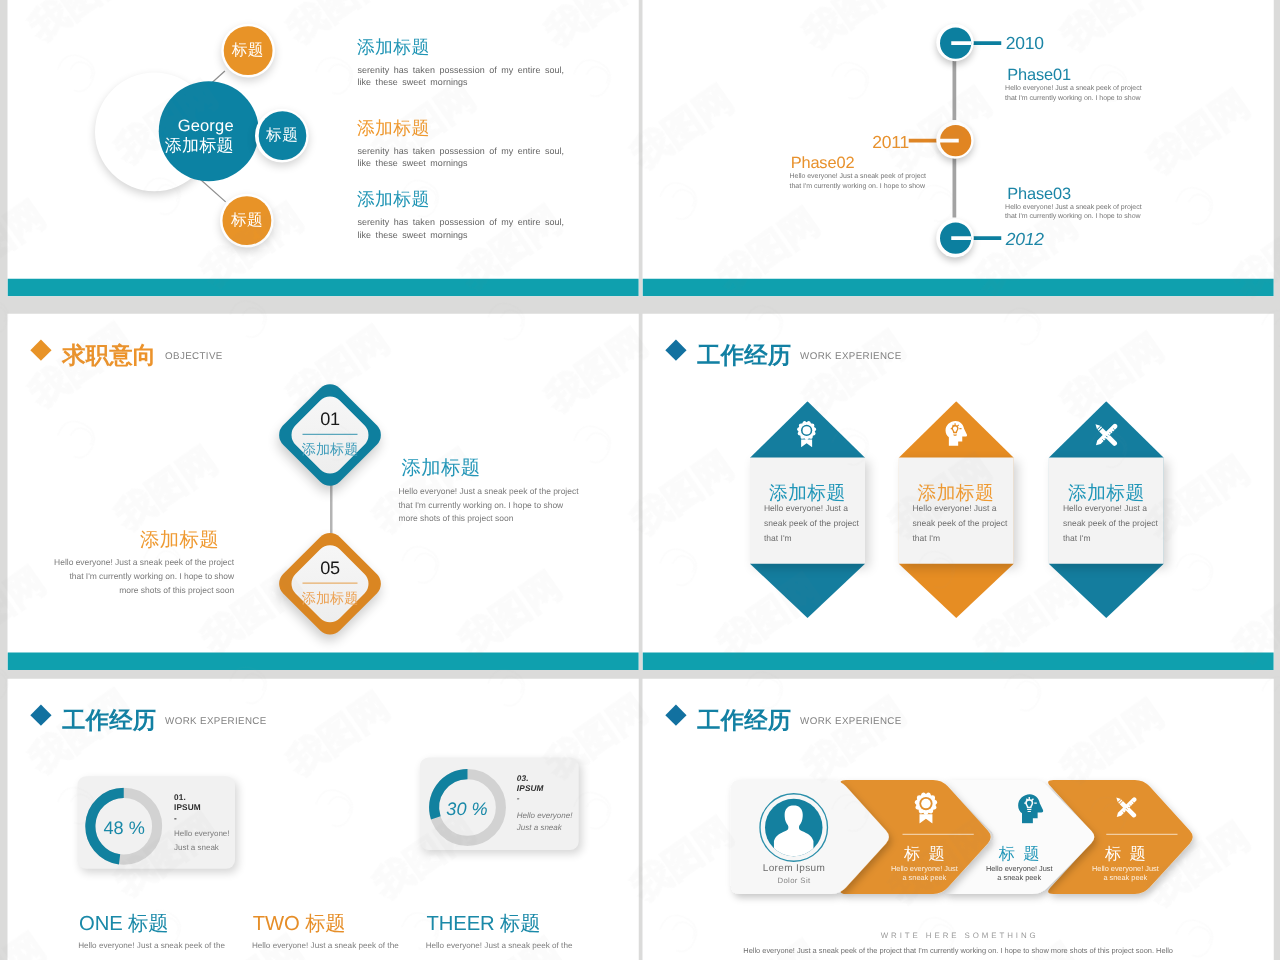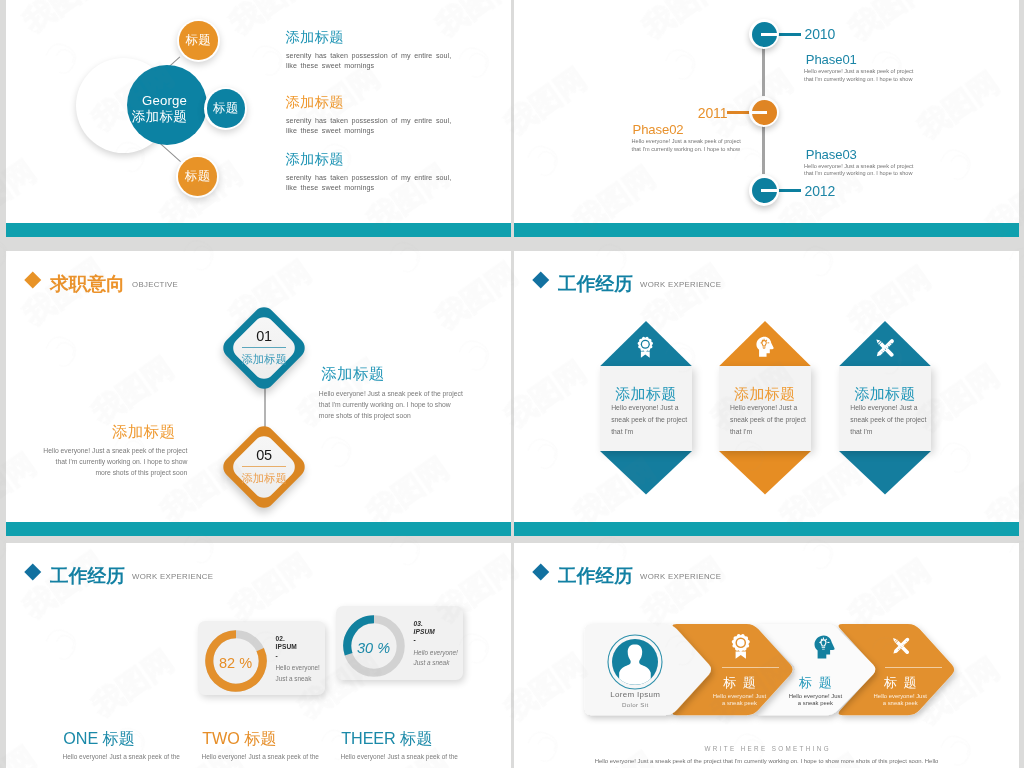--- a/index.html
+++ b/index.html
@@ -144,21 +144,21 @@
   <div class="tl-dot" style="left:237.6px;top:146.8px;width:25px;height:25px;background:#e18522;"></div>
   <div style="position:absolute;left:237.2px;top:157.8px;width:16.2px;height:3.4px;background:#fff;"></div>
   <div class="tl-year" style="left:183.8px;top:151.9px;color:#e8912c;">2011</div>
   <div class="tl-ph" style="left:118.5px;top:169.4px;color:#e8912c;">Phase02</div>
   <div class="tl-body" style="left:117.6px;top:185.3px;">Hello everyone! Just a sneak peek of project that I'm currently working on. I hope to show</div>
 
   <div class="tl-stub" style="left:261.6px;top:236.1px;width:25.2px;background:#0c7f9f;"></div>
   <div class="tl-node" style="left:234.9px;top:222.4px;width:30.4px;height:30.4px;"></div>
   <div class="tl-dot" style="left:237.6px;top:225.1px;width:25px;height:25px;background:#0c7f9f;"></div>
   <div style="position:absolute;left:246.6px;top:236.1px;width:16.2px;height:3.4px;background:#fff;"></div>
-  <div class="tl-year" style="left:290.5px;top:230.4px;color:#1b85a6;">2012</div>
+  <div class="tl-year" style="left:290.5px;top:230.4px;color:#1b85a6;font-style:italic;">2012</div>
   <div class="tl-ph" style="left:291.8px;top:193.8px;color:#1b85a6;">Phase03</div>
   <div class="tl-body" style="left:290.1px;top:209.8px;">Hello everyone! Just a sneak peek of project that I'm currently working on. I hope to show</div>
 
   <div class="tealbar"></div>
 </div>
 
 <div class="slide" id="s3">
   <div class="dia" style="left:20.9px;top:22.7px;width:11.5px;height:11.5px;background:#e89327;"></div>
   <div class="sec-cn" style="left:43.9px;top:20.2px;color:#ec932b;">求职意向</div>
   <div class="sec-en" style="left:126.1px;top:28.7px;">OBJECTIVE</div>
@@ -276,37 +276,37 @@
   </div>
 
   <div class="tealbar"></div>
 </div>
 
 <div class="slide" id="s5">
   <div class="dia" style="left:20.9px;top:22.7px;width:11.5px;height:11.5px;background:#1271a0;"></div>
   <div class="sec-cn" style="left:43.9px;top:20.2px;color:#1280a3;">工作经历</div>
   <div class="sec-en" style="left:126.1px;top:28.7px;">WORK EXPERIENCE</div>
 
-
-  <div class="card5" style="left:191.9px;top:78.2px;width:126.7px;height:73.6px;">
+  <div class="card5" style="left:55.6px;top:78.2px;width:126.7px;height:73.6px;">
     <svg width="62" height="62" viewBox="0 0 62 62" style="position:absolute;left:6.7px;top:9px;">
       <circle cx="31" cy="31" r="26.7" fill="none" stroke="#d2d2d2" stroke-width="8.1"></circle>
-      <path d="M 31.00 4.30 A 26.70 26.70 0 1 0 55.16 19.63" fill="none" stroke="#e3902c" stroke-width="8.1" stroke-linecap="butt"></path>
-    </svg>
-    <div class="pct" style="left:6.7px;top:34px;width:62px;color:#e68e28;">82 %</div>
+      <path d="M 31.00 4.30 A 26.70 26.70 0 0 0 27.65 57.49" fill="none" stroke="#11819f" stroke-width="8.1" stroke-linecap="butt"></path>
+    </svg>
+    <div class="pct" style="left:6.7px;top:34px;width:62px;color:#1a89a8;">48 %</div>
     <div class="c5num" style="left:77.6px;top:13.5px;">
-      <div>02.</div>
+      <div>01.</div>
       <div>IPSUM</div>
       <div>-</div>
     </div>
     <div class="c5txt" style="left:77.6px;top:41.5px;">
       <div>Hello everyone!</div>
       <div>Just a sneak</div>
     </div>
   </div>
+
 
   <div class="card5" style="left:329.9px;top:63px;width:126.7px;height:73.6px;font-style:italic;">
     <svg width="62" height="62" viewBox="0 0 62 62" style="position:absolute;left:6.7px;top:9px;">
       <circle cx="31" cy="31" r="26.7" fill="none" stroke="#d2d2d2" stroke-width="8.1"></circle>
       <path d="M 31.00 4.30 A 26.70 26.70 0 0 0 5.61 39.25" fill="none" stroke="#11819f" stroke-width="8.1" stroke-linecap="butt"></path>
     </svg>
     <div class="pct" style="left:6.7px;top:34px;width:62px;color:#1a89a8;">30 %</div>
     <div class="c5num" style="left:77.6px;top:13.5px;">
       <div>03.</div>
       <div>IPSUM</div>

